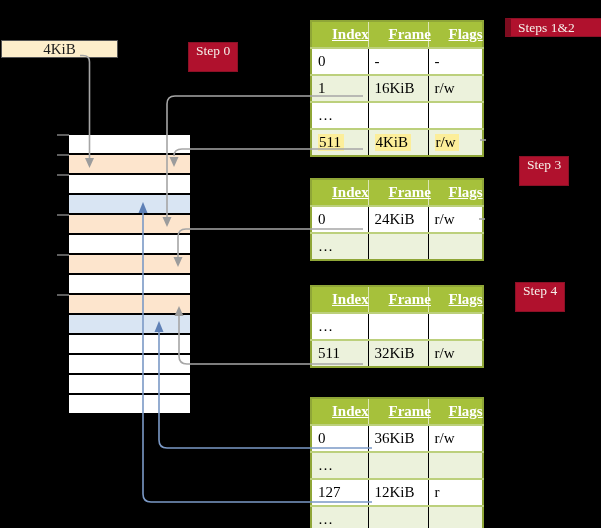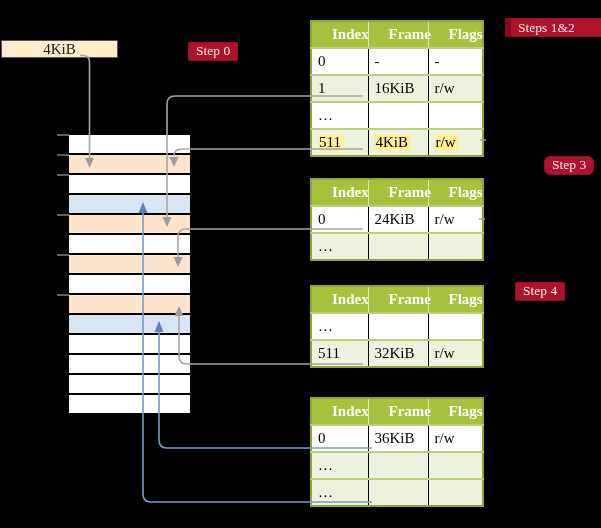--- a/index.html
+++ b/index.html
@@ -11,43 +11,44 @@
   #box4kib{
     position:absolute;left:1px;top:40px;width:117px;height:18px;
     background:#fdeecb;border:1px solid #555;box-sizing:border-box;
     display:flex;align-items:center;justify-content:center;
     font-size:15px;color:#1a1a1a;
   }
   
   .badge{
     position:absolute;background:#b0112d;border:1px solid #8b1126;
     color:#f5f0ea;font-size:13.5px;line-height:15px;
-    padding:0 7px;white-space:nowrap;box-sizing:border-box;height:19px;
+    padding:0 7px;white-space:nowrap;box-sizing:border-box;height:30px;
   }
   #badge-step0{left:188px;top:42px;}
   #badge-steps12{left:505px;top:18px;height:19px;line-height:17px;border-left:6px solid #7d0c1f;width:100px;}
-  #badge-step3{left:544px;top:156px;border-radius:6px;}
+  #badge-step3{left:519px;top:156px;}
   #badge-step4{left:515px;top:282px;}
   
   #strip{position:absolute;left:69px;top:135px;width:121px;}
   .m-row{height:20px;box-sizing:border-box;border-bottom:2px solid #000;}
   .m-white{background:#ffffff;}
   .m-orange{background:#fde5cd;}
   .m-blue{background:#d9e5f3;}
   
   table.pt{
     position:absolute;left:310px;width:172px;border-collapse:collapse;
     table-layout:fixed;background:#fff;border:2px solid #8fa637;
     font-size:15px;color:#000;
   }
   #pt0{top:20px;} #pt1{top:178px;} #pt2{top:285px;} #pt3{top:397px;}
   table.pt th{
     background:#a6c13b;color:#fff;font-weight:bold;text-align:center;
     height:25px;padding:0 0 0 20px;border-left:1px solid #dce6b4;
     font-size:15px;
+    text-decoration:underline;
   }
   table.pt th:first-child{border-left:none;}
   table.pt td{
     height:25px;padding:0 0 0 6px;border-top:2px solid #bcd07c;
     border-left:1px solid #000;overflow:hidden;white-space:nowrap;
   }
   table.pt td:first-child{border-left:none;}
   table.pt tr.shade-green td{background:#ecf2dc;}
   table.pt tr.shade-white td{background:#ffffff;}
   .hl{background:#fcee9a;padding:0 3px 1px 1px;}
@@ -192,20 +193,25 @@
       <tbody>
         <tr class="shade-white">
           <td>0</td>
           <td>36KiB</td>
           <td>r/w</td>
         </tr>
         <tr class="shade-green">
           <td>…</td>
           <td></td>
           <td></td>
+        </tr>
+        <tr class="shade-white">
+          <td>127</td>
+          <td>12KiB</td>
+          <td>r</td>
         </tr>
         <tr class="shade-green">
           <td>…</td>
           <td></td>
           <td></td>
         </tr>
       </tbody>
     </table>
 
   <svg id="overlay" width="601" height="528" viewBox="0 0 601 528">

